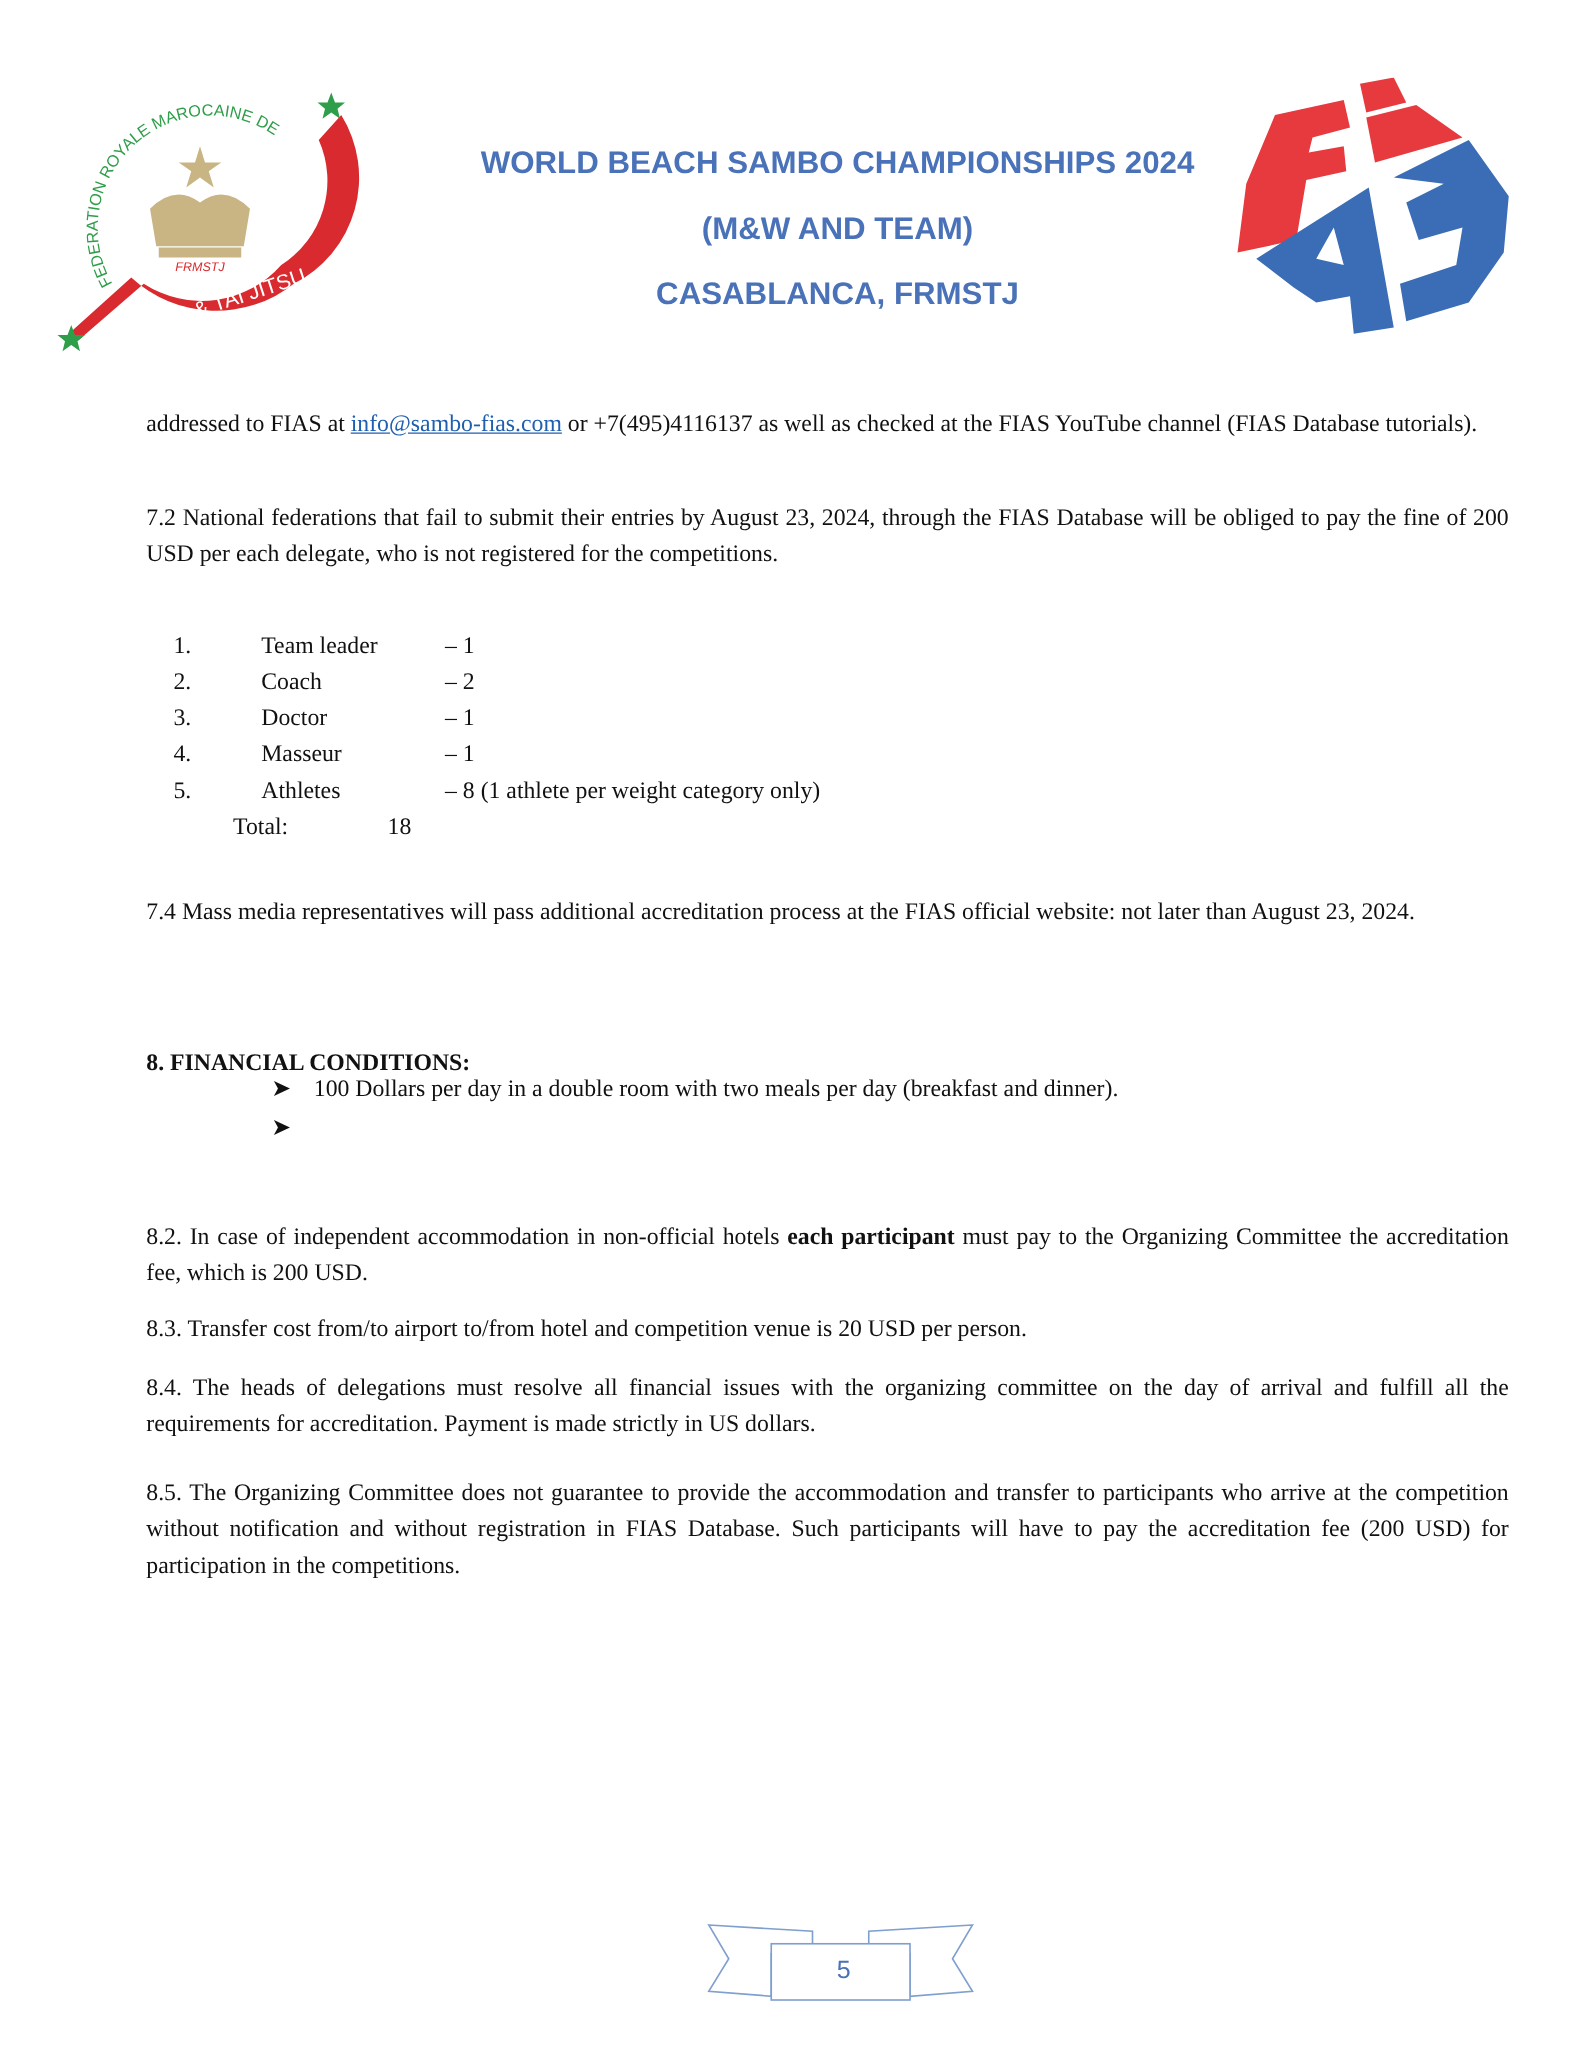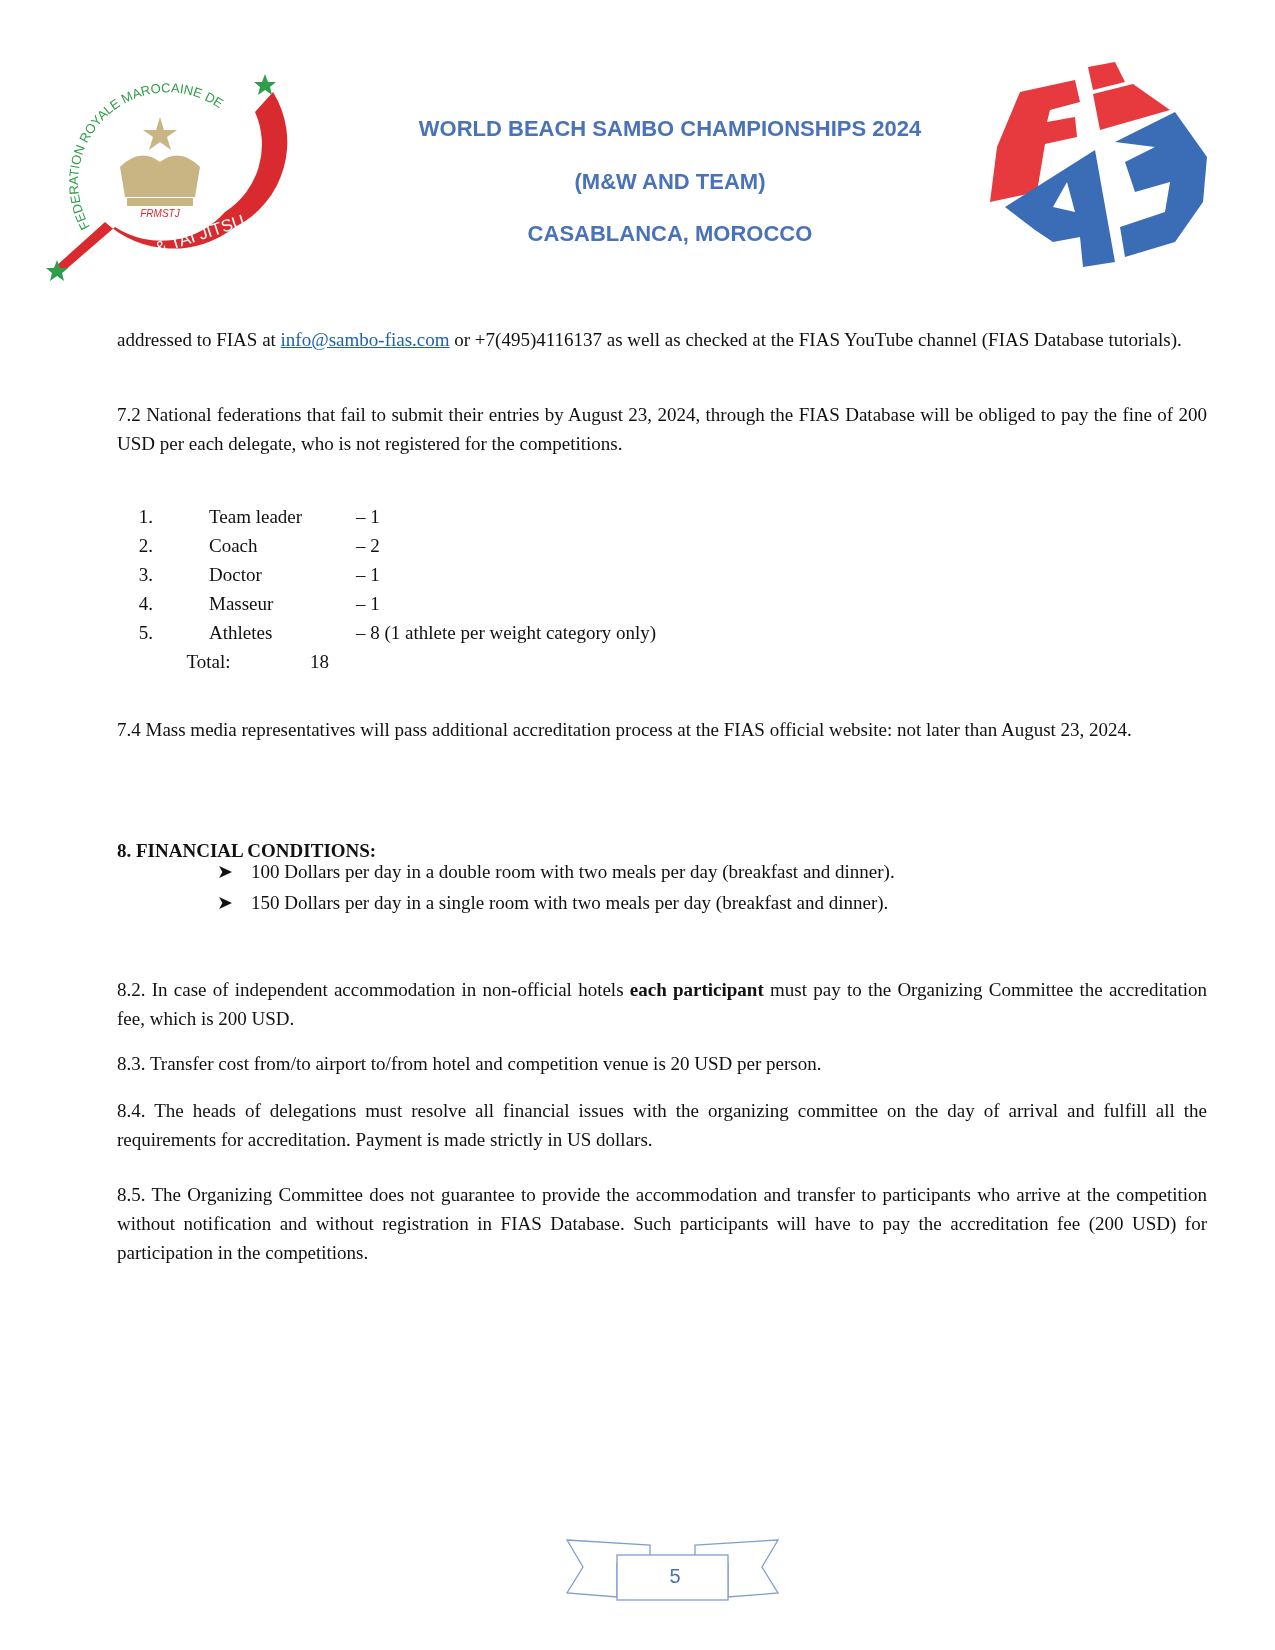--- a/index.html
+++ b/index.html
@@ -1,19 +1,19 @@
 <!DOCTYPE html>
 <html><head>
 <meta charset="utf-8">
 <style>
   html, body { margin: 0; padding: 0; background: #ffffff; }
   body { width: 1275px; height: 1650px; position: relative; overflow: hidden;
          font-family: "DejaVu Serif", "Liberation Serif", serif; color: #111; }
   .header-title { position: absolute; left: 370px; width: 600px; text-align: center;
-         font-family: "Liberation Sans", sans-serif; font-weight: bold; color: #4a72b8; font-size: 22px; }
+         font-family: "Liberation Sans", sans-serif; font-weight: bold; color: #4a72b8; font-size: 25px; }
   .logo-left { position: absolute; left: 45px; top: 62px; width: 250px; height: 225px; }
   .logo-right { position: absolute; left: 975px; top: 62px; width: 240px; height: 210px; }
   .body-text { position: absolute; left: 117px; width: 1090px; font-size: 19px; line-height: 29px;
          font-family: Liberation Serif, serif; }
   .justify { text-align: justify; text-align-last: left; }
   .p { margin: 0; }
   a.email { color: #1f5fb0; text-decoration: underline; }
   .list-row { display: flex; height: 29px; }
   .list-num { width: 36px; text-align: right; padding-right: 12px; }
   .list-label { width: 147px; margin-left: 44px; }
@@ -41,21 +41,21 @@
     <polygon points="115,55 119,68 132,68 122,75 126,88 115,80 104,88 108,75 98,68 111,68" fill="#c9b583"></polygon>
     <path d="M 75 105 Q 95 85 115 100 Q 135 85 155 105 L 150 135 L 80 135 Z" fill="#c9b583"></path>
     <rect x="82" y="136" width="66" height="8" fill="#c9b583"></rect>
     <text x="115" y="155" text-anchor="middle" font-family="Liberation Sans, sans-serif" font-size="10" font-style="italic" fill="#d92b2f">FRMSTJ</text>
     <text x="125" y="188" text-anchor="middle" font-family="Liberation Sans, sans-serif" font-size="17" fill="#ffffff" transform="rotate(-18 125 188)">SAMBO &amp; TAI JITSU</text>
   </svg>
 </div>
 
 <div class="header-title" style="top:116px;">WORLD BEACH SAMBO CHAMPIONSHIPS 2024</div>
 <div class="header-title" style="top:169px;">(M&amp;W AND TEAM)</div>
-<div class="header-title" style="top:221px;">CASABLANCA, MOROCCO</div>
+<div class="header-title" style="top:221px;">CASABLANCA, FRMSTJ</div>
 
 <div class="logo-right">
   <svg width="240" height="210" viewBox="0 0 240 210">
     <polygon points="45,30 100,18 105,40 75,48 72,60 100,55 102,75 70,82 62,130 15,140 22,85" fill="#e63a3f"></polygon>
     <polygon points="113,5 140,0 150,20 118,28" fill="#e63a3f"></polygon>
     <polygon points="118,32 158,22 195,48 125,68" fill="#e63a3f"></polygon>
     <polygon points="30,145 120,88 140,200 108,205 105,175 78,180 60,168" fill="#3a6db5"></polygon>
     <polygon points="92,120 100,150 78,145" fill="#ffffff"></polygon>
     <polygon points="140,80 200,50 232,95 228,140 200,180 150,195 145,165 190,150 195,120 160,130 150,100 180,85" fill="#3a6db5"></polygon>
   </svg>
@@ -103,21 +103,20 @@
 
 <div class="body-text heading" style="top:800px;margin-top:36px;">8. FINANCIAL CONDITIONS:</div>
 
 <div class="body-text" style="top:857px;">
   <div class="bullet">
     <span class="bullet-icon">➤</span>
     <span>100 Dollars per day in a double room with two meals per day (breakfast and dinner).</span>
   </div>
   <div class="bullet">
     <span class="bullet-icon">➤</span>
-    <span>150 Dollars per day in a single room with two meals per day (breakfast and dinner).</span>
   </div>
 </div>
 
 <div class="body-text justify" style="top:975px;">
   <span>8.2. In case of independent accommodation in non-official hotels </span><b>each participant</b><span> must pay to the Organizing Committee the accreditation fee, which is 200 USD.</span>
 </div>
 
 <div class="body-text" style="top:1049px;">8.3. Transfer cost from/to airport to/from hotel and competition venue is 20 USD per person.</div>
 
 <div class="body-text justify" style="top:1096px;">8.4. The heads of delegations must resolve all financial issues with the organizing committee on the day of arrival and fulfill all the requirements for accreditation. Payment is made strictly in US dollars.</div>

